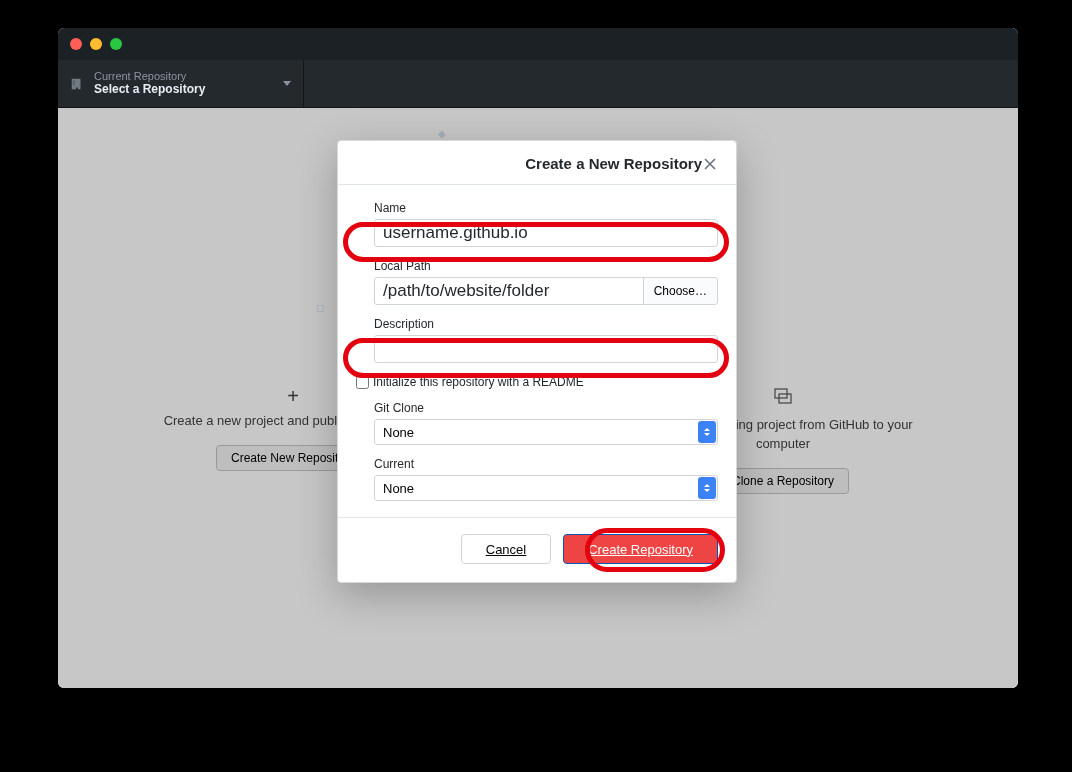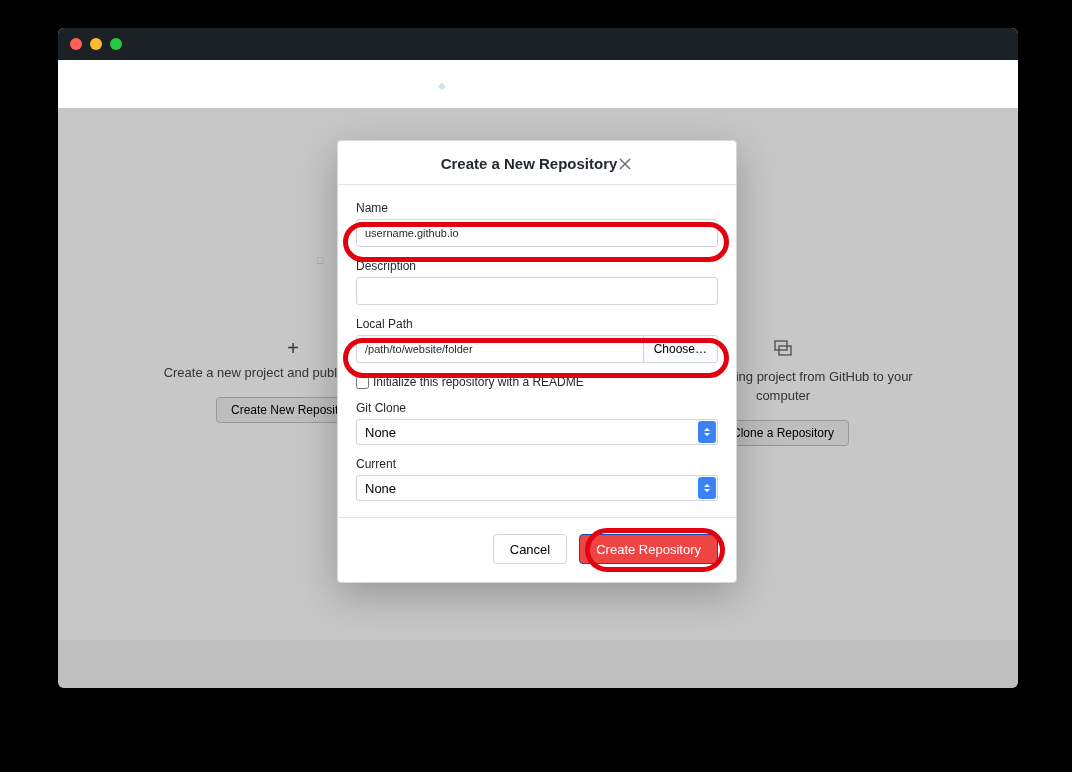--- a/index.html
+++ b/index.html
@@ -99,37 +99,37 @@
     width: 400px;
     background: #fff;
     border: 1px solid #d8d8d8;
     border-radius: 4px;
     box-shadow: 0 12px 40px rgba(0,0,0,.25);
     color: #24292e;
     font-size: 13px;
   }
   .modal-header {
     display: flex;
-    justify-content: center;
+    justify-content: flex-end;
     align-items: center;
     padding: 14px 18px 12px;
     border-bottom: 1px solid #e1e4e8;
   }
   .modal-title { font-size: 15px; font-weight: 600; }
   .modal-close { width:16px; height:16px; display:flex; align-items:center; justify-content:center; color:#6a737d; cursor: default; }
   .modal-body { padding: 16px 18px 14px; }
-  .field { margin-bottom: 12px; }
+  .field { margin-bottom: 12px; margin-left: 18px; }
   .field-label { display: block; font-size: 12px; margin-bottom: 4px; color: #24292e; }
   .text-input {
     width: 100%;
     height: 28px;
     border: 1px solid #d1d5da;
     border-radius: 3px;
     padding: 0 8px;
-    font-size: 11px;
+    font-size: 17px;
     background: #fff;
     color: #24292e;
   }
   .path-row { display: flex; gap: 0; }
   .path-row .text-input { flex: 1; border-top-right-radius: 0; border-bottom-right-radius: 0; }
   .choose-btn {
     height: 28px;
     padding: 0 10px;
     border: 1px solid #d1d5da;
     border-left: 1px solid #d1d5da;
@@ -170,26 +170,27 @@
   .sa.down { border-top: 3px solid #fff; }
   .modal-footer {
     display: flex;
     justify-content: flex-end;
     gap: 12px;
     padding: 16px 18px 18px;
     border-top: 1px solid #e1e4e8;
   }
   .btn {
     height: 30px;
-    padding: 0 16px;
+    padding: 0 24px;
     border-radius: 4px;
     font-size: 13px;
     cursor: default;
     border: 1px solid #d1d5da;
     background: #fff;
+    text-decoration: underline;
   }
   .btn-primary { background: #ef4444; color: #fff; border-color: #0356b6; font-weight: 500; }
 
   .highlight {
     position: absolute;
     border: 5px solid #e3000f;
     border-radius: 22px;
     pointer-events: none;
     z-index: 10;
   }
@@ -201,20 +202,34 @@
 <body>
 
 <div class="window">
 
   <div class="titlebar">
     <div class="tl-dot dot-close"></div>
     <div class="tl-dot dot-min"></div>
     <div class="tl-dot dot-max"></div>
   </div>
 
+  <div class="toolbar">
+    <div class="repo-dropdown">
+      <span class="repo-icon">
+        <svg width="14" height="14" viewBox="0 0 16 16">
+            <path fill="#8b949e" d="M2 2h10v12H9v-2H7v2H2V2zm2 2v1h1V4H4zm0 2v1h1V6H4zm0 2v1h1V8H4z"></path>
+          </svg>
+      </span>
+      <div class="repo-text">
+        <div class="repo-label">Current Repository</div>
+        <div class="repo-value">Select a Repository</div>
+      </div>
+      <div class="caret"></div>
+    </div>
+  </div>
 
   <div class="content">
     <div class="bg-mark" style="left:380px; top:20px;">◆</div>
     <div class="bg-mark" style="left:258px; top:194px;">◻</div>
 
     <div class="cards">
       <div class="card">
         <div class="card-icon plus-icon">+</div>
         <div class="card-text">Create a new project and publish it to GitHub</div>
         <button>Create New Repository</button>
@@ -248,30 +263,30 @@
   </div>
 
   <div class="modal-body">
 
     <div class="field">
       <label class="field-label">Name</label>
       <input class="text-input" type="text" value="username.github.io" style="">
     </div>
 
     <div class="field">
-      <label class="field-label">Description</label>
-      <input class="text-input" type="text" value="" style="">
-    </div>
-
-    <div class="field">
       <label class="field-label">Local Path</label>
       <div class="path-row">
         <input class="text-input" type="text" value="/path/to/website/folder" style="">
         <button class="choose-btn">Choose…</button>
       </div>
+    </div>
+
+    <div class="field">
+      <label class="field-label">Description</label>
+      <input class="text-input" type="text" value="" style="">
     </div>
 
     <label class="check-row">
       <input type="checkbox" style="">
       <span>Initialize this repository with a README</span>
     </label>
 
     <div class="field">
       <label class="field-label">Git Clone</label>
       <div class="select-wrap">

